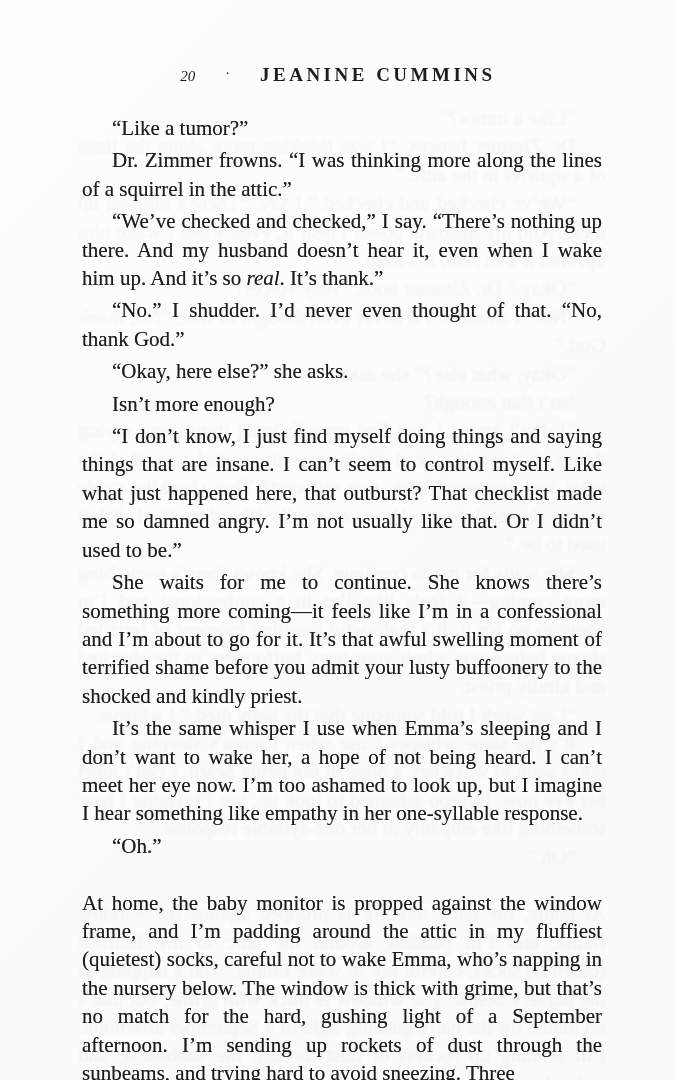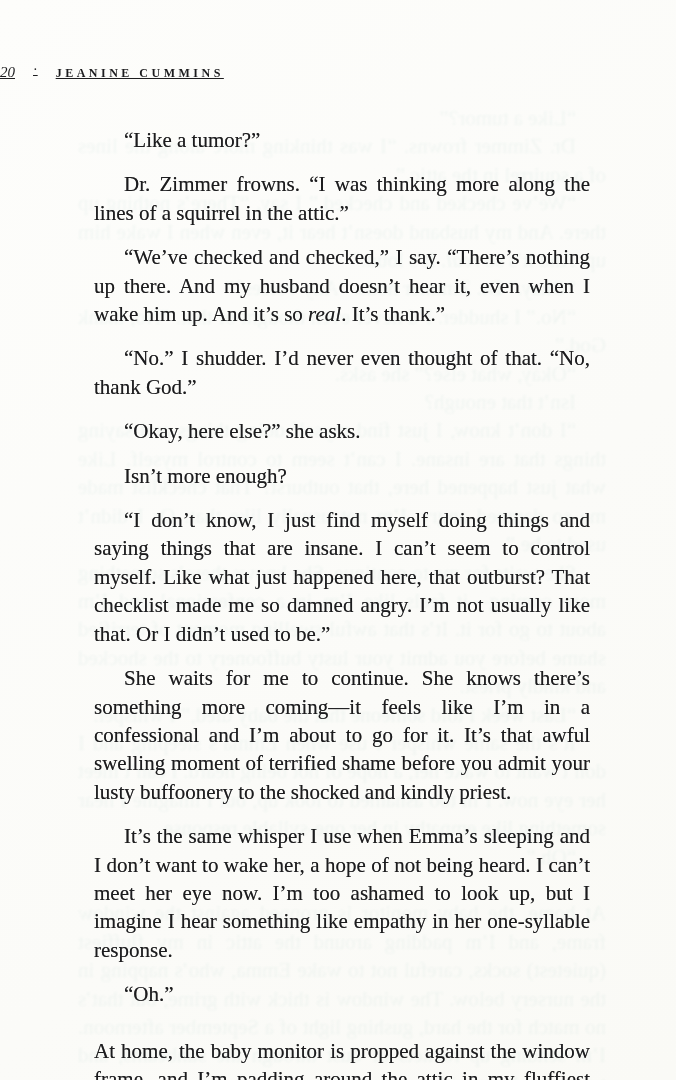--- a/index.html
+++ b/index.html
@@ -15,53 +15,52 @@
     overflow: hidden;
     font-family: "Liberation Serif", "DejaVu Serif", serif;
     color: #1c1c1e;
   }
   .running-head {
     position: absolute;
     top: 64px;
     left: 0;
     right: 0;
     display: flex;
-    justify-content: flex-start;
+    justify-content: center;
     align-items: baseline;
-    gap: 18px;
+    gap: 30px;
     color: #1d1d1f;
-    text-decoration: underline;
   }
   .pagenum {
     font-style: italic;
     font-size: 15px;
   }
   .sep {
     font-size: 14px;
     position: relative;
     top: -3px;
   }
   .running-title {
-    font-size: 12px;
+    font-size: 19px;
     font-weight: bold;
     letter-spacing: 3.5px;
   }
   .text-block {
     position: absolute;
     top: 110px;
     left: 78px;
     width: 528px;
     z-index: 1;
     font-size: 21px;
     line-height: 28.4px;
     text-align: justify;
     text-shadow: 0 0 0.5px rgba(20,20,22,0.55);
   }
   .text-block p {
-    margin: 16px;
+    margin: 4px;
     padding: 0;
   }
   .text-block p.indent {
     text-indent: 30px;
   }
   .text-block p.section-start {
     margin-top: 28.4px;
     text-indent: 0;
   }
   .text-block em {

